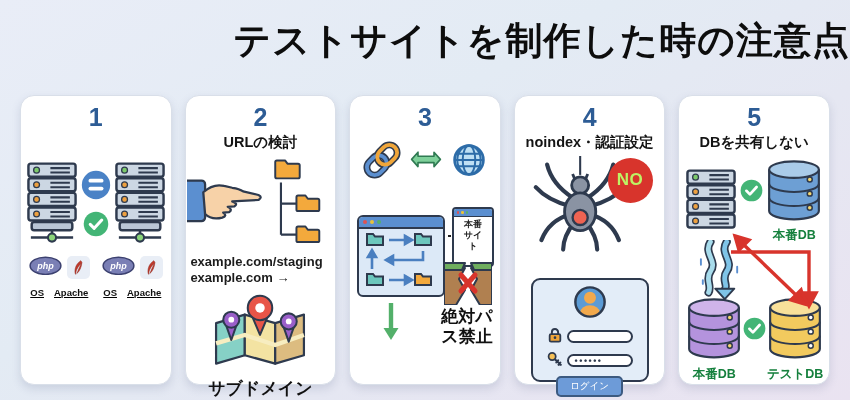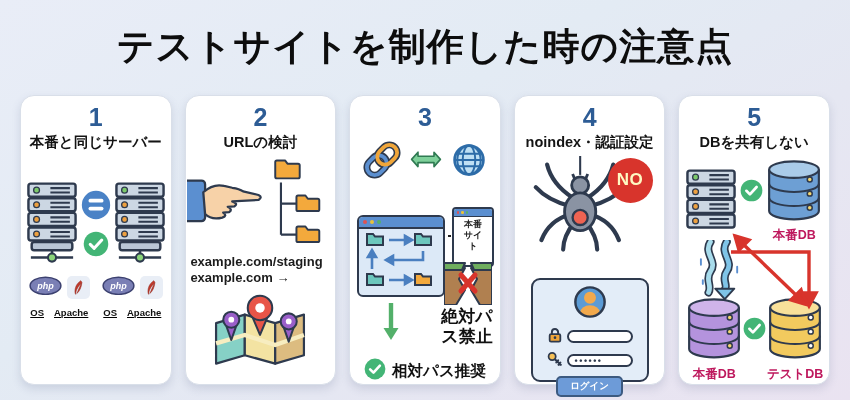--- a/index.html
+++ b/index.html
@@ -2,21 +2,21 @@
 <html><head>
 <meta charset="utf-8">
 <style>
   * { box-sizing: border-box; margin: 0; padding: 0; }
   body { font-family: "Liberation Sans", "DejaVu Sans", sans-serif; }
   .canvas {
     position: relative; width: 850px; height: 400px; overflow: hidden;
     background: linear-gradient(150deg, #e9edf7 0%, #e3ebf4 40%, #e5e7f2 65%, #eae3f1 100%);
   }
   .title {
-    text-align: center; padding-top: 22px; font-size: 37px; font-weight: 900;
+    text-align: right; padding-top: 16px; font-size: 37px; font-weight: 900;
     color: #0d0d0d; letter-spacing: 1px;
   }
   .cards {
     position: absolute; left: 20px; top: 95px; width: 810px; height: 290px;
     display: flex; gap: 13px;
   }
   .card {
     width: 151.6px; height: 290px; background: #ffffff;
     border: 1px solid #d9dfe9; border-radius: 14px;
     box-shadow: 0 4px 8px rgba(90,100,140,.18);
@@ -56,52 +56,51 @@
   .dashed-arrow { position: absolute; left: 92px; top: 20px; }
   .cliff { position: absolute; right: 2px; top: 52px; }
   .abs-label { position: absolute; right: 0px; top: 100px; width: 54px; font-size: 17px; font-weight: 800; color: #111; text-align: center; line-height: 1.2; }
   .green-down { position: absolute; left: 26px; top: 96px; }
   .rel-row { display: flex; align-items: center; gap: 6px; margin-top: 2px; }
   .rel-row .txt { font-size: 15.5px; font-weight: 900; color: #111; }
 
   
   .spider-zone { position: relative; width: 130px; height: 110px; margin-top: 4px; }
   .no-badge { position: absolute; right: 2px; top: 2px; width: 45px; height: 45px; border-radius: 50%;
-              background: #d8342c; color: #fef9c3; font-size: 17px; font-weight: 900;
+              background: #d8342c; color: #bef264; font-size: 17px; font-weight: 900;
               display: flex; align-items: center; justify-content: center; letter-spacing: .5px; }
   .login { width: 118px; height: 104px; margin-top: 12px; background: #e3edf8;
            border: 2.5px solid #2e3a4e; border-radius: 9px;
            display: flex; flex-direction: column; align-items: center; padding-top: 5px; }
   .login-row { display: flex; align-items: center; gap: 4px; margin-top: 4px; }
   .field { width: 66px; height: 13px; background: #fff; border: 2px solid #2e3a4e; border-radius: 7px;
            font-size: 9px; font-weight: 800; color: #2e3a4e; line-height: 10px; padding-left: 6px; letter-spacing: 1.5px; }
   .login-btn { margin-top: 5px; background: #6d9bd8; border: 2px solid #3c5a80; border-radius: 5px;
-               color: #fff; font-size: 9.5px; font-weight: 700; padding: 2px 12px; }
+               color: #fff; font-size: 9.5px; font-weight: 400; padding: 2px 12px; }
 
   
   .c5-row { display: flex; align-items: center; width: 138px; justify-content: space-between; }
   .c5-row1 { margin-top: 6px; }
   .dbcol { display: flex; flex-direction: column; align-items: center; }
-  .db-label { font-size: 12.5px; font-weight: 800; color: #be185d; margin-top: 1px; }
+  .db-label { font-size: 12.5px; font-weight: 800; color: #15803d; margin-top: 1px; }
   .c5-mid { position: relative; width: 138px; height: 52px; }
   .wavy { position: absolute; left: 14px; top: -4px; }
   .redarrows { position: absolute; left: 0; top: -14px; }
   .chk-raise { margin-bottom: 18px; }
 </style>
 </head>
 <body>
 
 <div class="canvas">
   <h1 class="title">テストサイトを制作した時の注意点</h1>
 
   <div class="cards">
 
     <section class="card">
       <div class="num">1</div>
-      <h2 class="ctitle">本番と同じサーバー</h2>
 
       <div class="srv-row">
         <span>
           <svg width="52" viewBox="0 0 64 102">
             <g fill="#ccd7e3" stroke="#2e3a4e" stroke-width="3">
               <rect x="3" y="2" width="58" height="16" rx="3"></rect>
                 <rect x="3" y="20" width="58" height="16" rx="3"></rect>
               <rect x="3" y="38" width="58" height="16" rx="3"></rect>
                 <rect x="3" y="56" width="58" height="16" rx="3"></rect>
               <rect x="7" y="74" width="50" height="10" rx="3" fill="#b9c6d6"></rect>
@@ -247,20 +246,21 @@
             <circle cx="92" cy="36" r="9.5" fill="#9a5fc9"></circle>
             <polygon points="58,52 47,26 69,26" fill="#e85548"></polygon>
             <circle cx="58" cy="20" r="14.5" fill="#e85548"></circle>
           </g>
           <circle cx="24" cy="34" r="3.4" fill="#fff"></circle>
             <circle cx="92" cy="36" r="3.4" fill="#fff"></circle>
             <circle cx="58" cy="20" r="5.6" fill="#fff"></circle>
         </svg>
       </span>
 
+      <div class="sub-head">サブドメイン</div>
 
     </section>
 
     <section class="card">
       <div class="num">3</div>
 
       <div class="link-row">
         <span>
           <svg width="38" viewBox="0 0 44 44">
             <g fill="none" transform="rotate(45 22 22)">
@@ -346,29 +346,20 @@
         <div class="abs-label">絶対パス禁止</div>
 
         <span class="green-down">
           <svg width="18" viewBox="0 0 18 38">
             <path d="M9 0 V26" stroke="#53b06a" stroke-width="4.4" fill="none"></path>
             <polygon points="1.5,25 16.5,25 9,37" fill="#53b06a"></polygon>
           </svg>
         </span>
       </div>
 
-      <div class="rel-row">
-        <span>
-          <svg width="22" viewBox="0 0 36 36">
-              <circle cx="18" cy="18" r="17" fill="#43b576"></circle>
-            <path d="M10 18.5 15.5 24 26 12.5" fill="none" stroke="#fff" stroke-width="4.2" stroke-linecap="round" stroke-linejoin="round"></path>
-            </svg>
-        </span>
-        <span class="txt">相対パス推奨</span>
-      </div>
     </section>
 
     <section class="card">
       <div class="num">4</div>
       <h2 class="ctitle">noindex・認証設定</h2>
 
       <div class="spider-zone">
         <span>
           <svg width="104" viewBox="0 0 110 104" style="margin-left:6px">
             <path d="M52 0 V20" stroke="#2e3a4e" stroke-width="2.2"></path>

